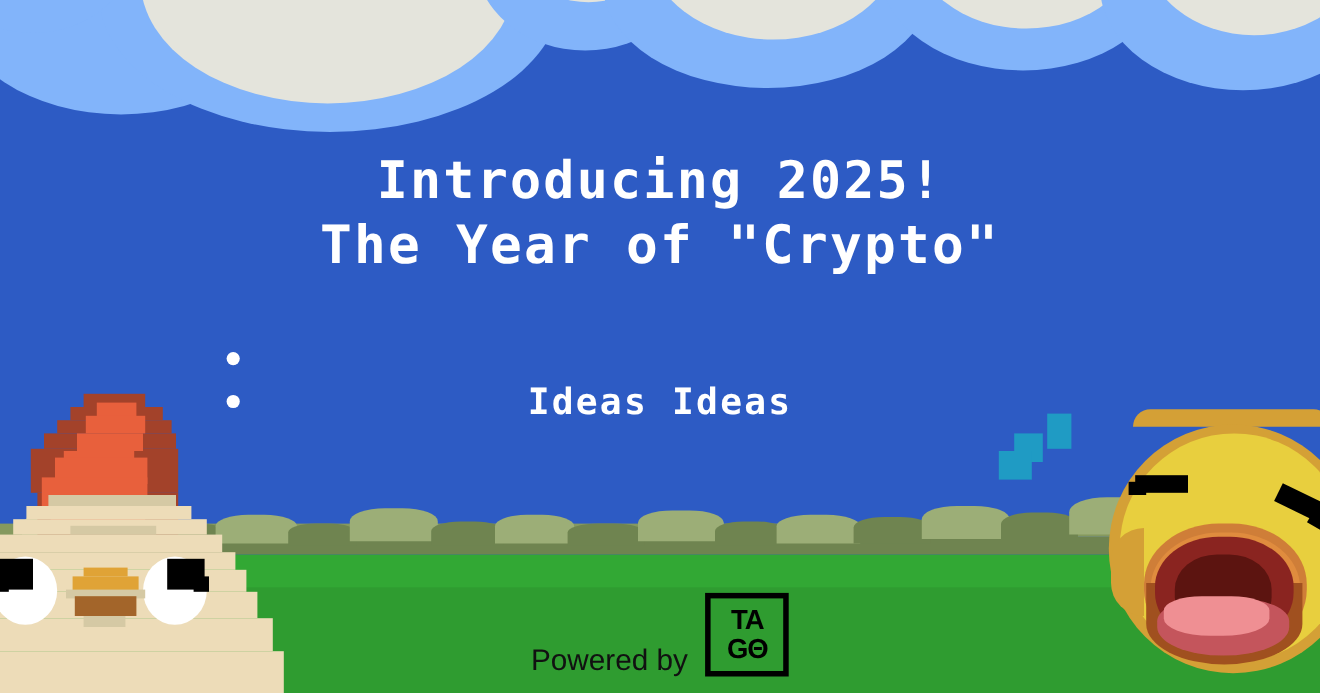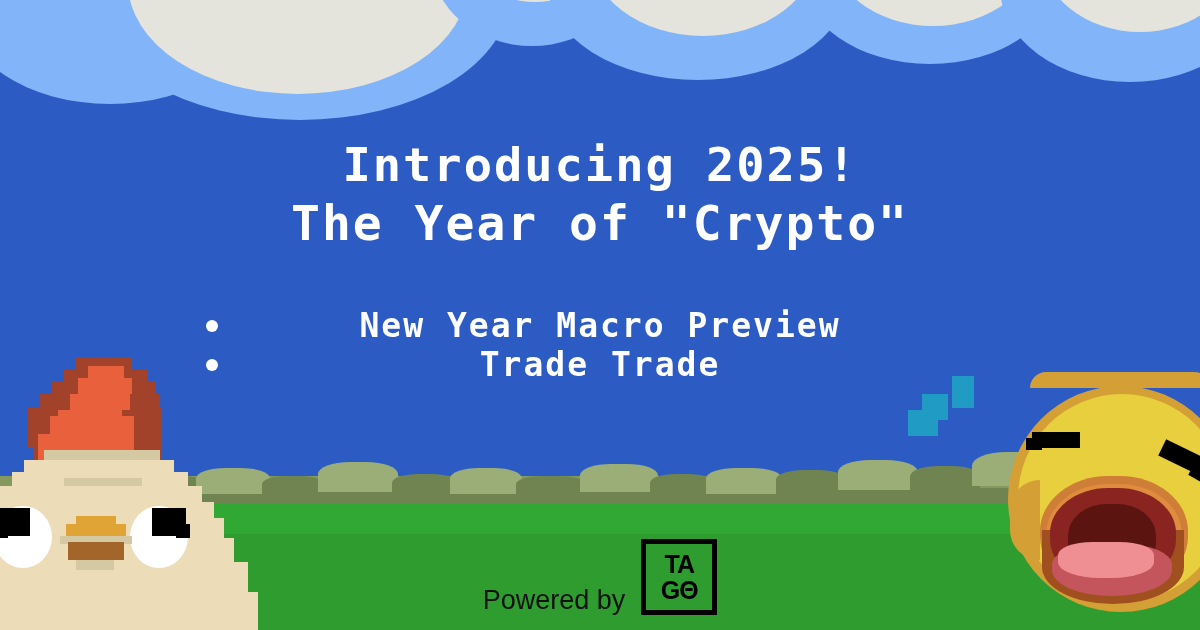--- a/index.html
+++ b/index.html
@@ -215,25 +215,24 @@
   </div>
 
   <div id="headline">
     <span>Introducing 2025!</span>
     <span class="l2">The Year of "Crypto"</span>
   </div>
 
   <div id="bullets">
     <div class="row">
       <span class="dot"></span>
-      <span class="txt">New Year Macro Preview</span>
     </div>
     <div class="row">
       <span class="dot"></span>
-      <span class="txt">Trade Trade</span>
+      <span class="txt">Ideas Ideas</span>
     </div>
   </div>
 
   <div id="footer">
     <span id="powered">Powered by</span>
     <span id="tago">
       <span>TA</span>
       <span>GΘ</span>
     </span>
   </div>

